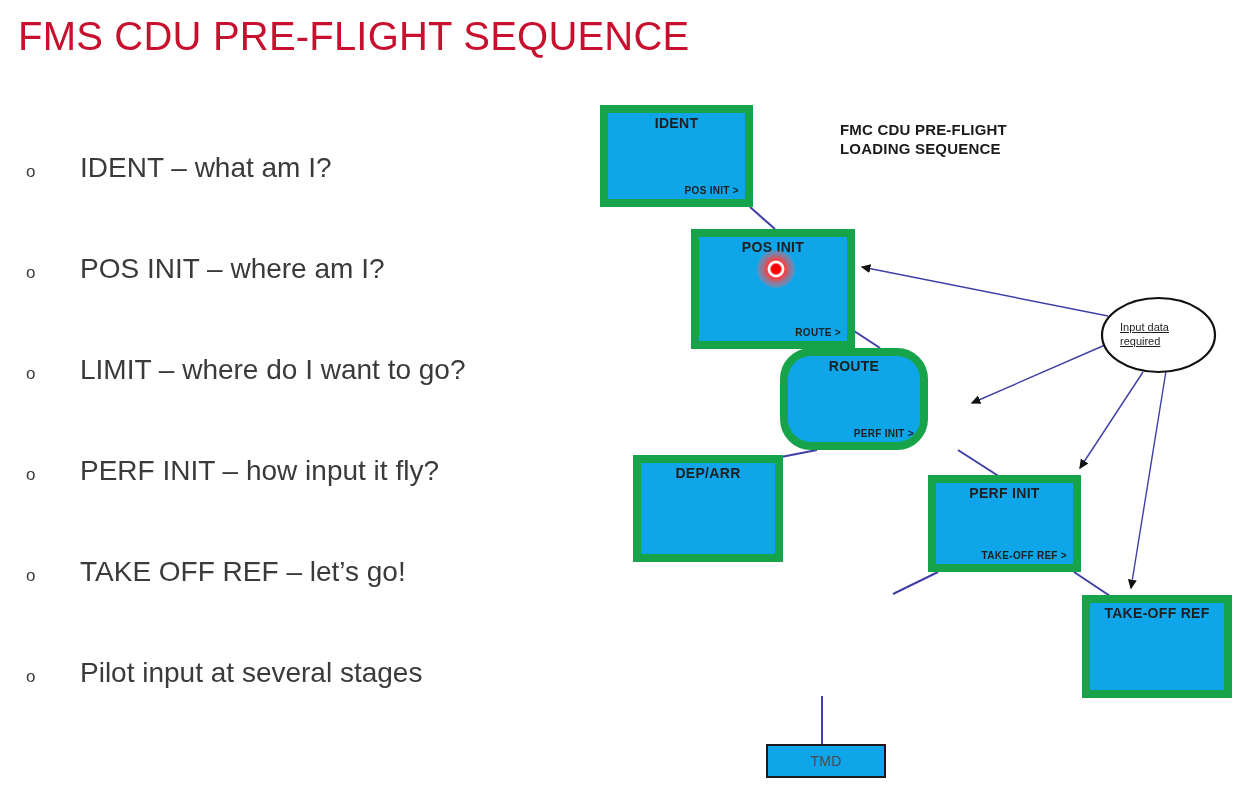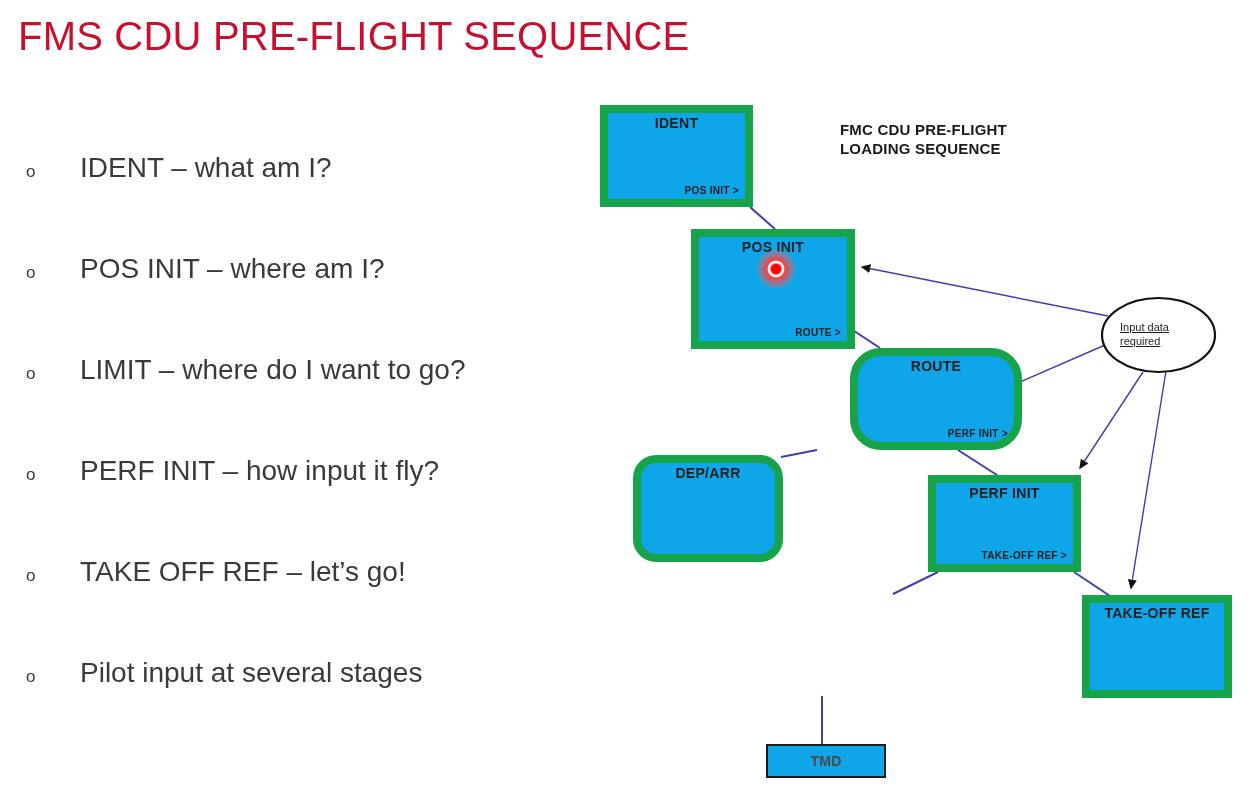--- a/index.html
+++ b/index.html
@@ -103,21 +103,21 @@
     text-align: center;
     font-size: 14px;
     font-weight: bold;
     color: #1f1f1f;
     letter-spacing: 0.3px;
     white-space: nowrap;
   }
   .node.plain .node-title {
     top: 50%;
     transform: translateY(-50%);
-    font-weight: bold;
+    font-weight: normal;
     color: #4a4a4a;
   }
   .node-prompt {
     position: absolute;
     right: 6px;
     bottom: 3px;
     font-size: 10px;
     font-weight: bold;
     color: #1f1f1f;
     letter-spacing: 0.3px;
@@ -231,26 +231,26 @@
   <div class="node" style="left:600px; top:105px; width:153px; height:102px;">
     <div class="node-title">IDENT</div>
     <div class="node-prompt">POS INIT &gt;</div>
   </div>
 
   <div class="node" style="left:691px; top:229px; width:164px; height:120px;">
     <div class="node-title">POS INIT</div>
     <div class="node-prompt">ROUTE &gt;</div>
   </div>
 
-  <div class="node" style="left:850px; top:348px; width:172px; height:102px;border-radius:31px;">
+  <div class="node" style="left:780px; top:348px; width:148px; height:102px;border-radius:31px;">
     <div class="node-title">ROUTE</div>
     <div class="node-prompt">PERF INIT &gt;</div>
   </div>
 
-  <div class="node" style="left:633px; top:455px; width:150px; height:107px;border-radius:23px;">
+  <div class="node" style="left:633px; top:455px; width:150px; height:107px;">
     <div class="node-title">DEP/ARR</div>
   </div>
 
   <div class="node" style="left:928px; top:475px; width:153px; height:97px;">
     <div class="node-title">PERF INIT</div>
     <div class="node-prompt">TAKE-OFF REF &gt;</div>
   </div>
 
 
   <div class="node" style="left:1053px; top:595px; width:150px; height:103px;margin-left:29px;">

